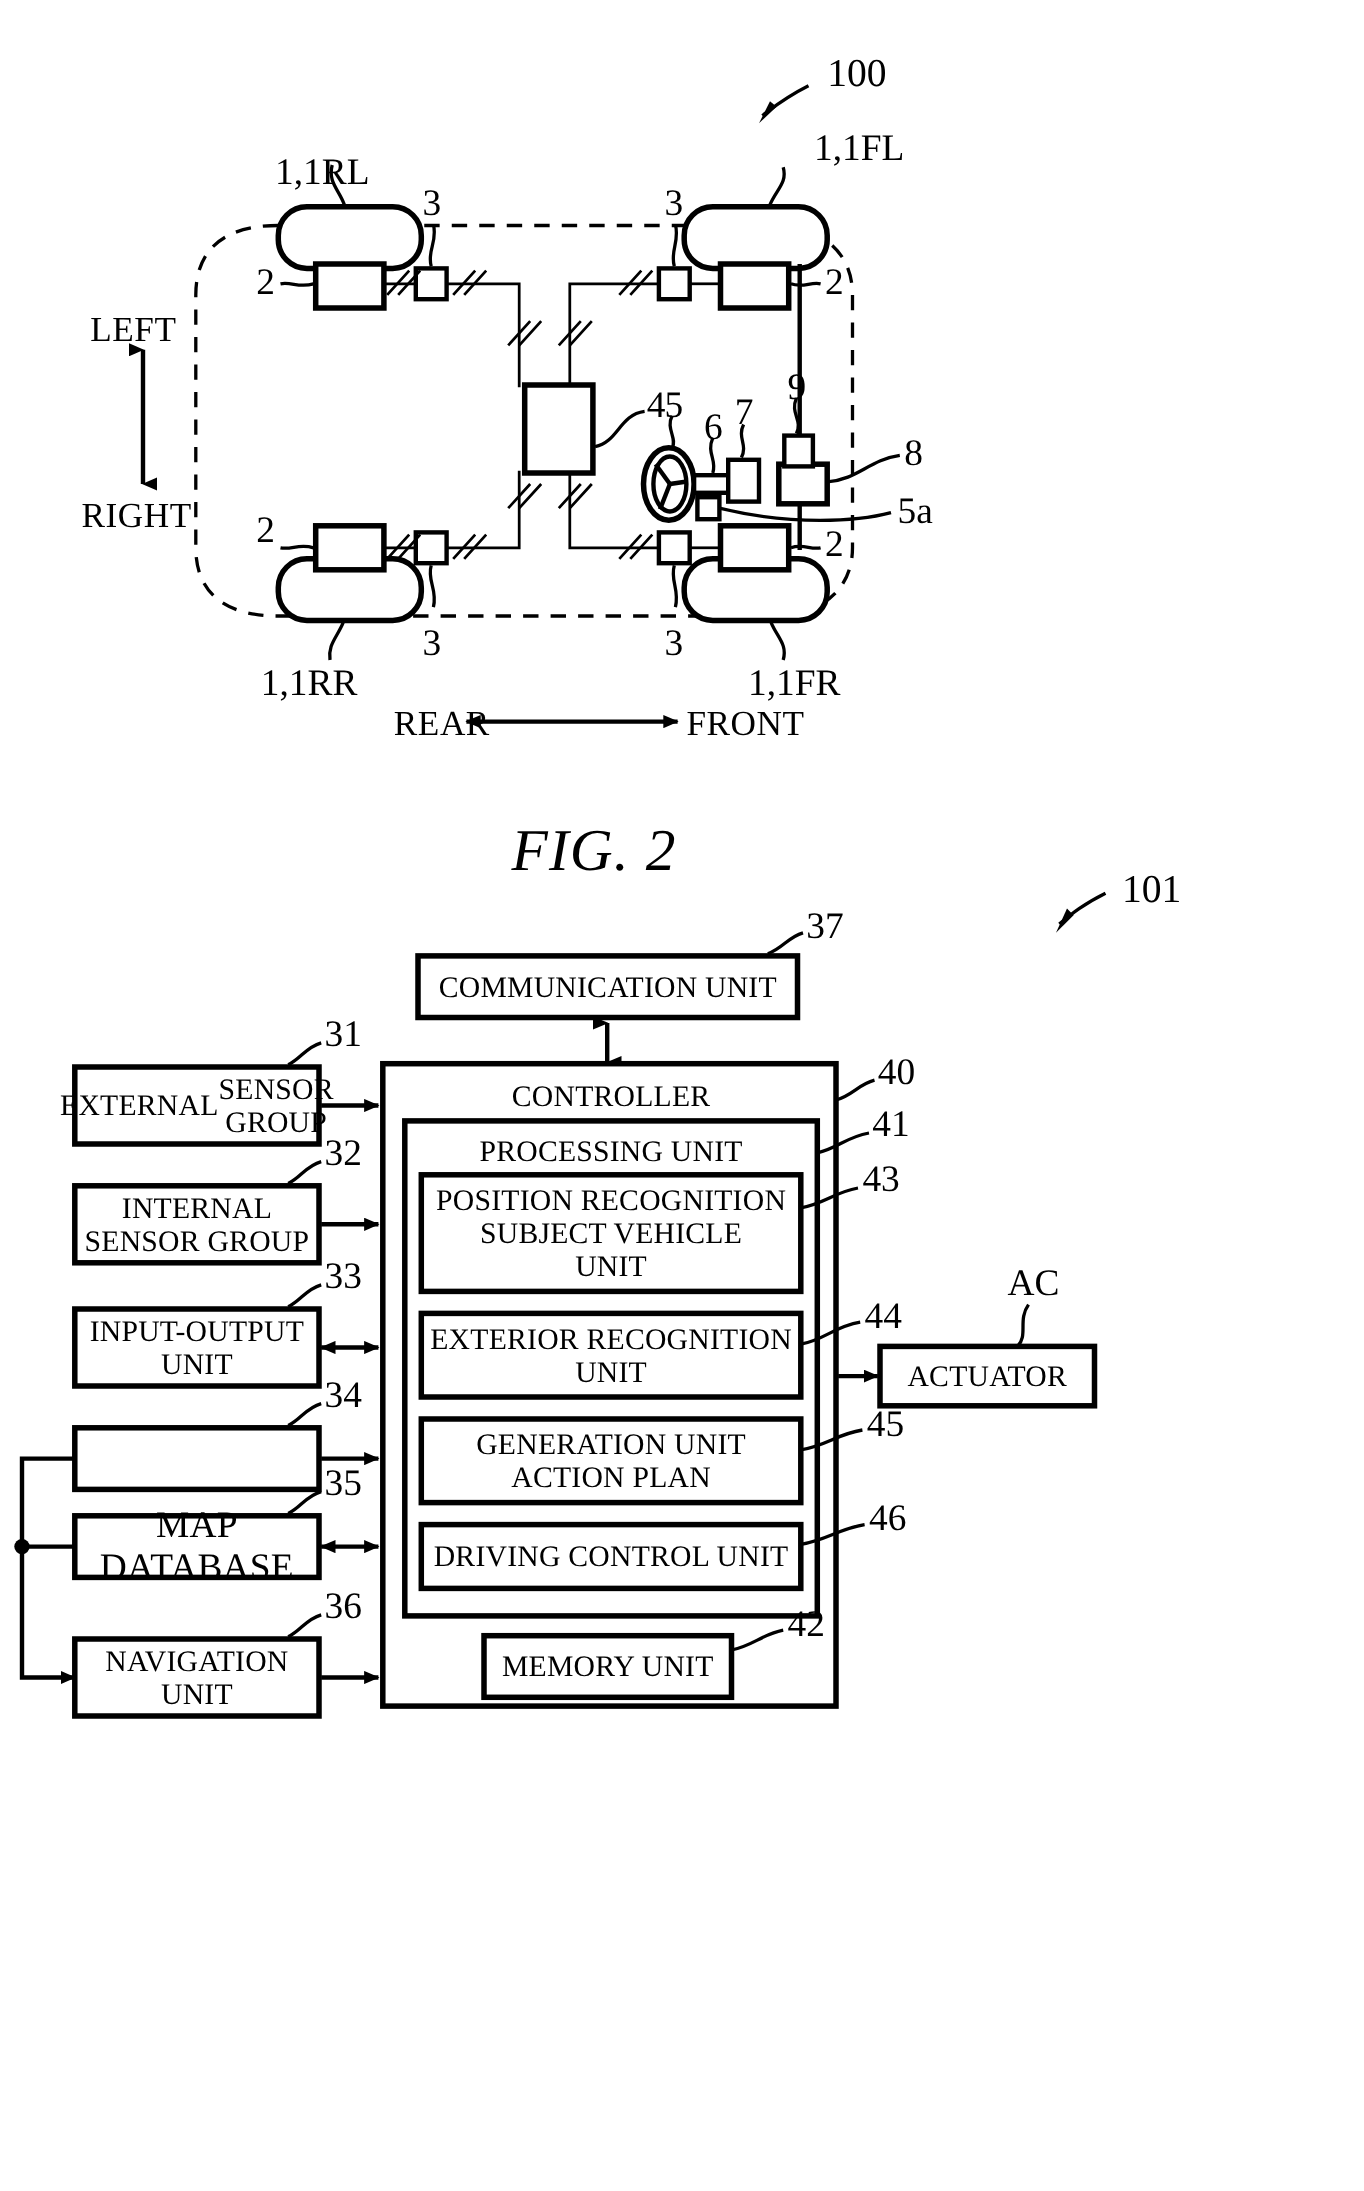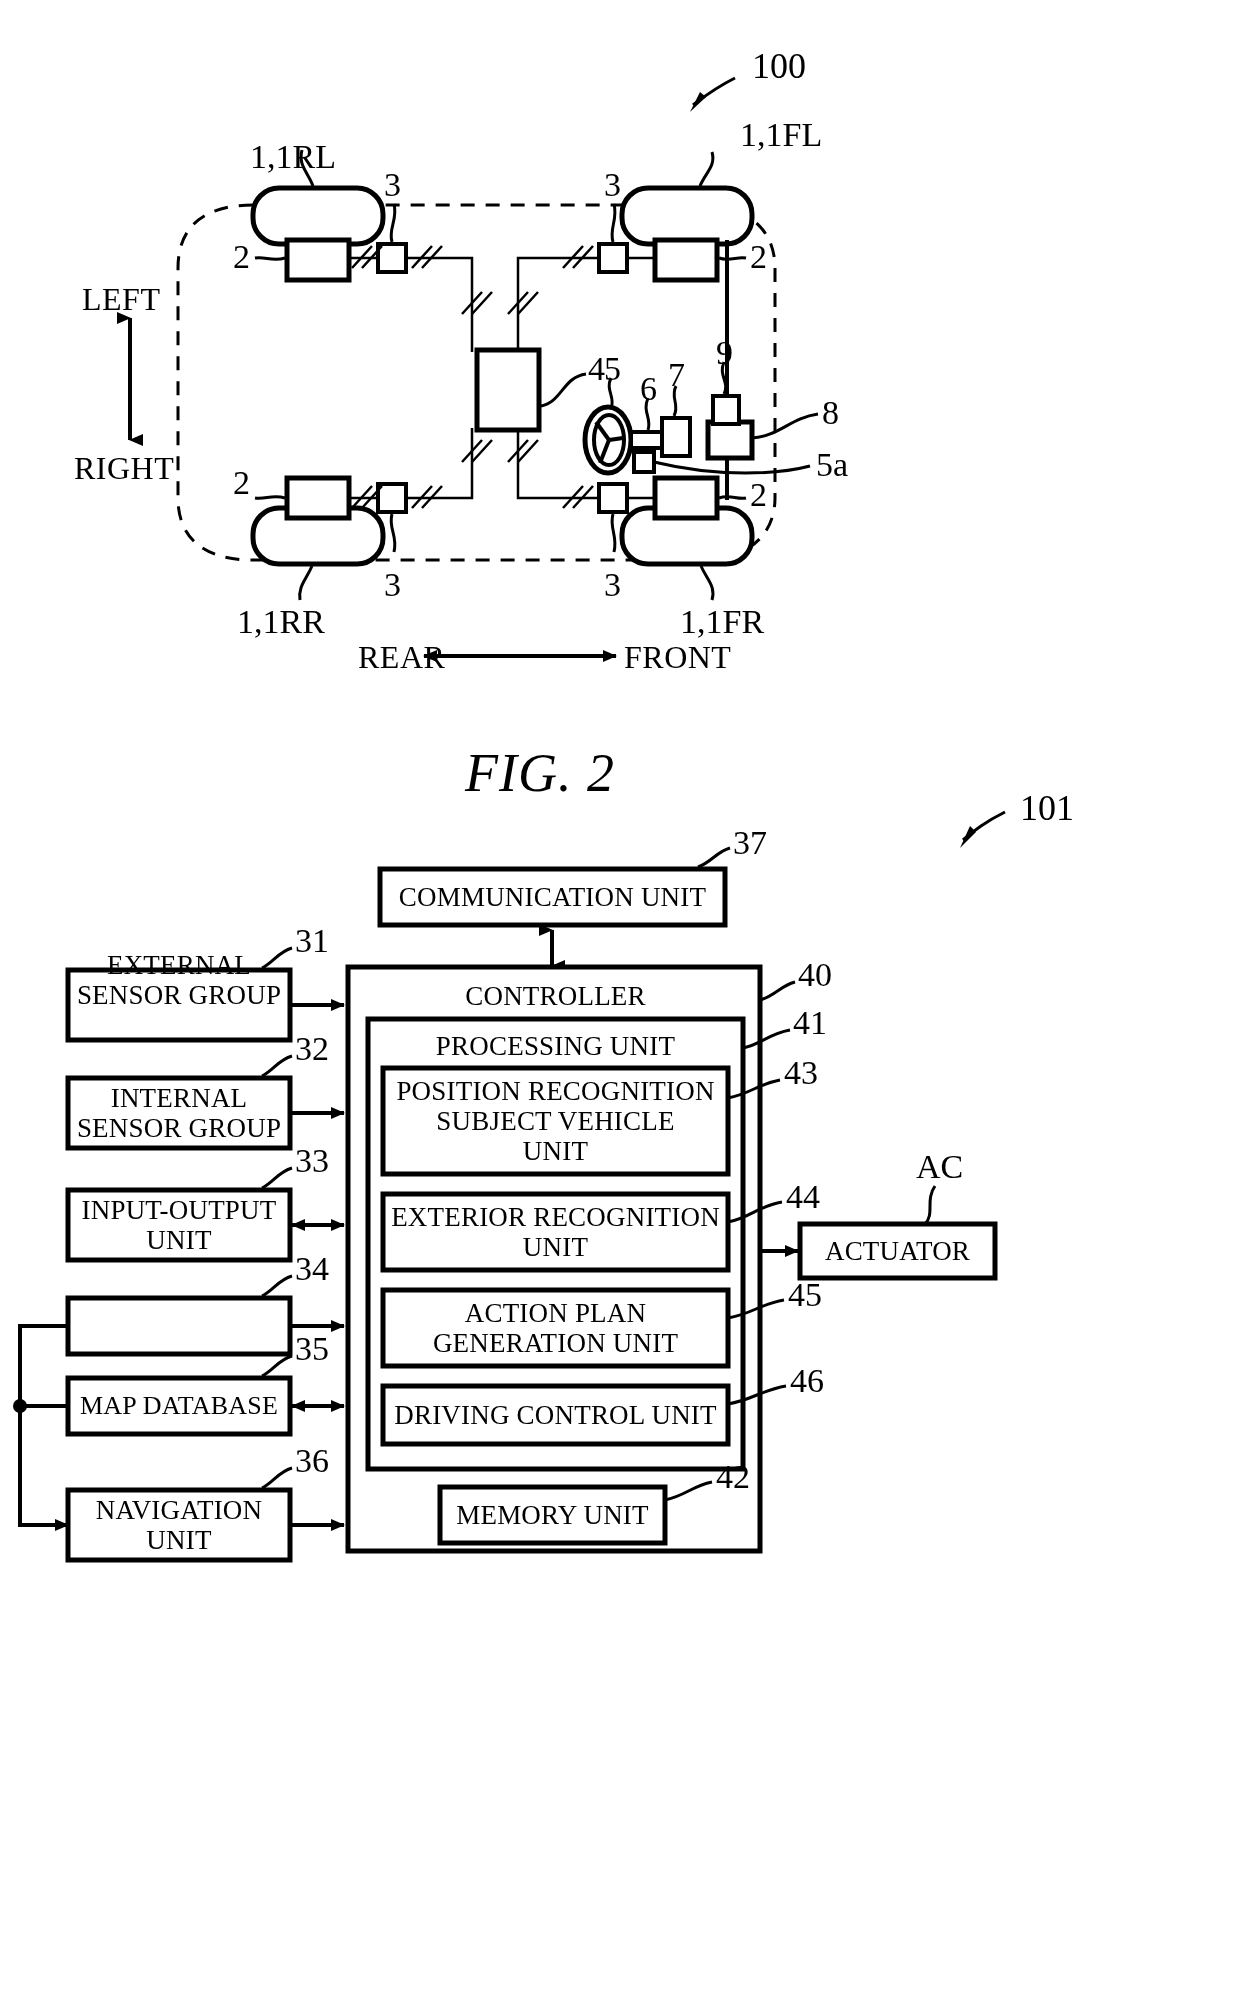--- a/index.html
+++ b/index.html
@@ -291,41 +291,41 @@
   <div class="dirlabel" style="left:82px; top:283px;">LEFT</div>
   <div class="dirlabel" style="left:74px; top:452px;">RIGHT</div>
   <div class="dirlabel" style="left:358px; top:641px;">REAR</div>
   <div class="dirlabel" style="left:624px; top:641px;">FRONT</div>
 
   <div class="reflabel" style="left:1020px; top:790px; font-size:36px;">101</div>
 
   <div class="boxtext" style="left:380px; top:869px; width:345px; height:56px;">COMMUNICATION UNIT</div>
   <div class="reflabel" style="left:733px; top:826px;">37</div>
 
-  <div class="boxtext" style="left:68px; top:945px; width:222px; height:70px; flex-direction:column;">
+  <div class="boxtext" style="left:68px; top:970px; width:222px; height:70px; ">
     <span>EXTERNAL</span>
     <span>SENSOR GROUP</span>
   </div>
   <div class="reflabel" style="left:295px; top:924px;">31</div>
 
   <div class="boxtext" style="left:68px; top:1078px; width:222px; height:70px; flex-direction:column;">
     <span>INTERNAL</span>
     <span>SENSOR GROUP</span>
   </div>
   <div class="reflabel" style="left:295px; top:1032px;">32</div>
 
   <div class="boxtext" style="left:68px; top:1190px; width:222px; height:70px; flex-direction:column;">
     <span>INPUT-OUTPUT</span>
     <span>UNIT</span>
   </div>
   <div class="reflabel" style="left:295px; top:1144px;">33</div>
 
   <div class="reflabel" style="left:295px; top:1252px;">34</div>
 
-  <div class="boxtext" style="left:68px; top:1378px; width:222px; height:56px; font-size:26px;">MAP DATABASE</div>
+  <div class="boxtext" style="left:68px; top:1378px; width:222px; height:56px; font-size:34px;">MAP DATABASE</div>
   <div class="reflabel" style="left:295px; top:1332px;">35</div>
 
   <div class="boxtext" style="left:68px; top:1490px; width:222px; height:70px; flex-direction:column;">
     <span>NAVIGATION</span>
     <span>UNIT</span>
   </div>
   <div class="reflabel" style="left:295px; top:1444px;">36</div>
 
   <div class="boxtext" style="left:368px; top:978px; width:375px; height:36px;">CONTROLLER</div>
   <div class="reflabel" style="left:798px; top:958px;">40</div>
@@ -340,22 +340,22 @@
   </div>
   <div class="reflabel" style="left:784px; top:1056px;">43</div>
 
   <div class="boxtext" style="left:383px; top:1194px; width:345px; height:76px; flex-direction:column;">
     <span>EXTERIOR RECOGNITION</span>
     <span>UNIT</span>
   </div>
   <div class="reflabel" style="left:786px; top:1180px;">44</div>
 
   <div class="boxtext" style="left:383px; top:1290px; width:345px; height:76px; flex-direction:column;">
+    <span>GENERATION UNIT</span>
     <span>ACTION PLAN</span>
-    <span>GENERATION UNIT</span>
   </div>
   <div class="reflabel" style="left:788px; top:1278px;">45</div>
 
   <div class="boxtext" style="left:383px; top:1386px; width:345px; height:58px;">DRIVING CONTROL UNIT</div>
   <div class="reflabel" style="left:790px; top:1364px;">46</div>
 
   <div class="boxtext" style="left:440px; top:1487px; width:225px; height:56px;">MEMORY UNIT</div>
   <div class="reflabel" style="left:716px; top:1460px;">42</div>
 
   <div class="boxtext" style="left:800px; top:1224px; width:195px; height:54px;">ACTUATOR</div>

